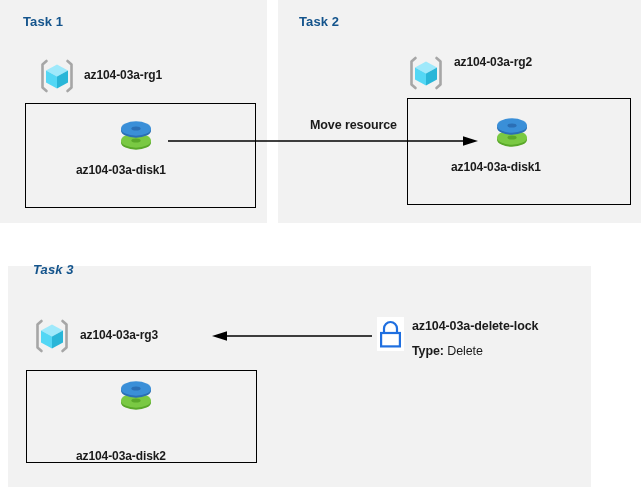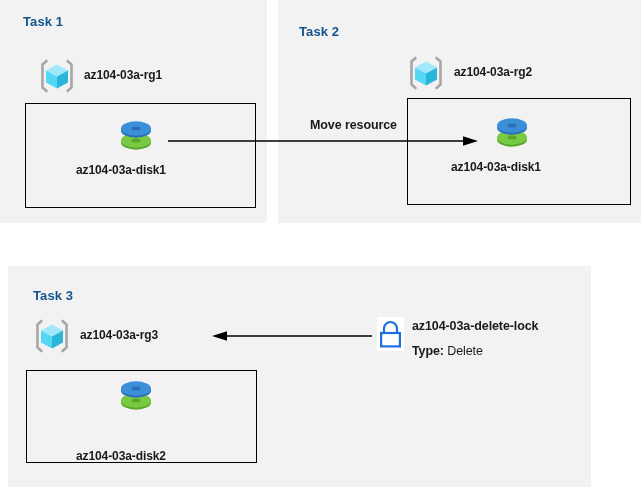--- a/index.html
+++ b/index.html
@@ -65,32 +65,32 @@
     <ellipse cx="18" cy="24.5" rx="4.6" ry="2.1" fill="#5aa82a"></ellipse>
     <ellipse cx="18" cy="14.5" rx="15" ry="7.2" fill="#2b6fb5"></ellipse>
     <ellipse cx="18" cy="12.5" rx="15" ry="7.2" fill="#3a8fd8"></ellipse>
     <ellipse cx="18" cy="12.5" rx="4.6" ry="2.1" fill="#2b6fb5"></ellipse>
   </svg>
 </div>
 <div class="node-label" style="left:76px;top:163px;">az104-03a-disk1</div>
 
 <div class="panel" style="left:278px;top:0px;width:363px;height:223px;"></div>
 
-<div class="panel-title" style="left:299px;top:24px;">Task 2</div>
+<div class="panel-title" style="left:299px;top:14px;">Task 2</div>
 
 <div class="icon" style="left:406px;top:53px;width:40px;height:40px;">
   <svg width="40" height="40" viewBox="0 0 40 40">
     <path d="M9.5 5 L5.5 8.5 L5.5 31.5 L9.5 35" fill="none" stroke="#a6a6a6" stroke-width="2.6" stroke-linecap="round" stroke-linejoin="round"></path>
     <path d="M30.5 5 L34.5 8.5 L34.5 31.5 L30.5 35" fill="none" stroke="#a6a6a6" stroke-width="2.6" stroke-linecap="round" stroke-linejoin="round"></path>
     <polygon points="20,8.5 31,14.5 20,20.5 9,14.5" fill="#9fe9fb"></polygon>
     <polygon points="9,14.5 20,20.5 20,32.5 9,26.5" fill="#53d7f5"></polygon>
     <polygon points="20,20.5 31,14.5 31,26.5 20,32.5" fill="#29b6d8"></polygon>
   </svg>
 </div>
-<div class="node-label" style="left:454px;top:65px;">az104-03a-rg2</div>
+<div class="node-label" style="left:454px;top:55px;">az104-03a-rg2</div>
 
 <div class="inner-box" style="left:407px;top:98px;width:224px;height:107px;"></div>
 
 <div class="icon" style="left:494px;top:113px;width:36px;height:38px;">
   <svg width="36" height="38" viewBox="0 0 36 38">
     <ellipse cx="18" cy="26.5" rx="15" ry="7.2" fill="#5aa82a"></ellipse>
     <ellipse cx="18" cy="24.5" rx="15" ry="7.2" fill="#7ac943"></ellipse>
     <ellipse cx="18" cy="24.5" rx="4.6" ry="2.1" fill="#5aa82a"></ellipse>
     <ellipse cx="18" cy="14.5" rx="15" ry="7.2" fill="#2b6fb5"></ellipse>
     <ellipse cx="18" cy="12.5" rx="15" ry="7.2" fill="#3a8fd8"></ellipse>
@@ -102,21 +102,21 @@
 <div class="arrow" style="left:168px;top:132px;width:310px;height:18px;">
   <svg width="310" height="18" viewBox="0 0 310 18">
     <line x1="0" y1="9" x2="296" y2="9" stroke="#000000" stroke-width="1.4"></line>
     <polygon points="310,9 295,4.2 295,13.8" fill="#000000"></polygon>
   </svg>
 </div>
 <div class="edge-label" style="left:281px;top:118px;margin-left:29px;">Move resource</div>
 
 <div class="panel" style="left:8px;top:266px;width:583px;height:221px;"></div>
 
-<div class="panel-title" style="left:33px;top:288px;">Task 3</div>
+<div class="panel-title" style="left:33px;top:262px;font-style:italic;">Task 3</div>
 
 <div class="icon" style="left:32px;top:316px;width:40px;height:40px;">
   <svg width="40" height="40" viewBox="0 0 40 40">
     <path d="M9.5 5 L5.5 8.5 L5.5 31.5 L9.5 35" fill="none" stroke="#a6a6a6" stroke-width="2.6" stroke-linecap="round" stroke-linejoin="round"></path>
     <path d="M30.5 5 L34.5 8.5 L34.5 31.5 L30.5 35" fill="none" stroke="#a6a6a6" stroke-width="2.6" stroke-linecap="round" stroke-linejoin="round"></path>
     <polygon points="20,8.5 31,14.5 20,20.5 9,14.5" fill="#9fe9fb"></polygon>
     <polygon points="9,14.5 20,20.5 20,32.5 9,26.5" fill="#53d7f5"></polygon>
     <polygon points="20,20.5 31,14.5 31,26.5 20,32.5" fill="#29b6d8"></polygon>
   </svg>
 </div>

